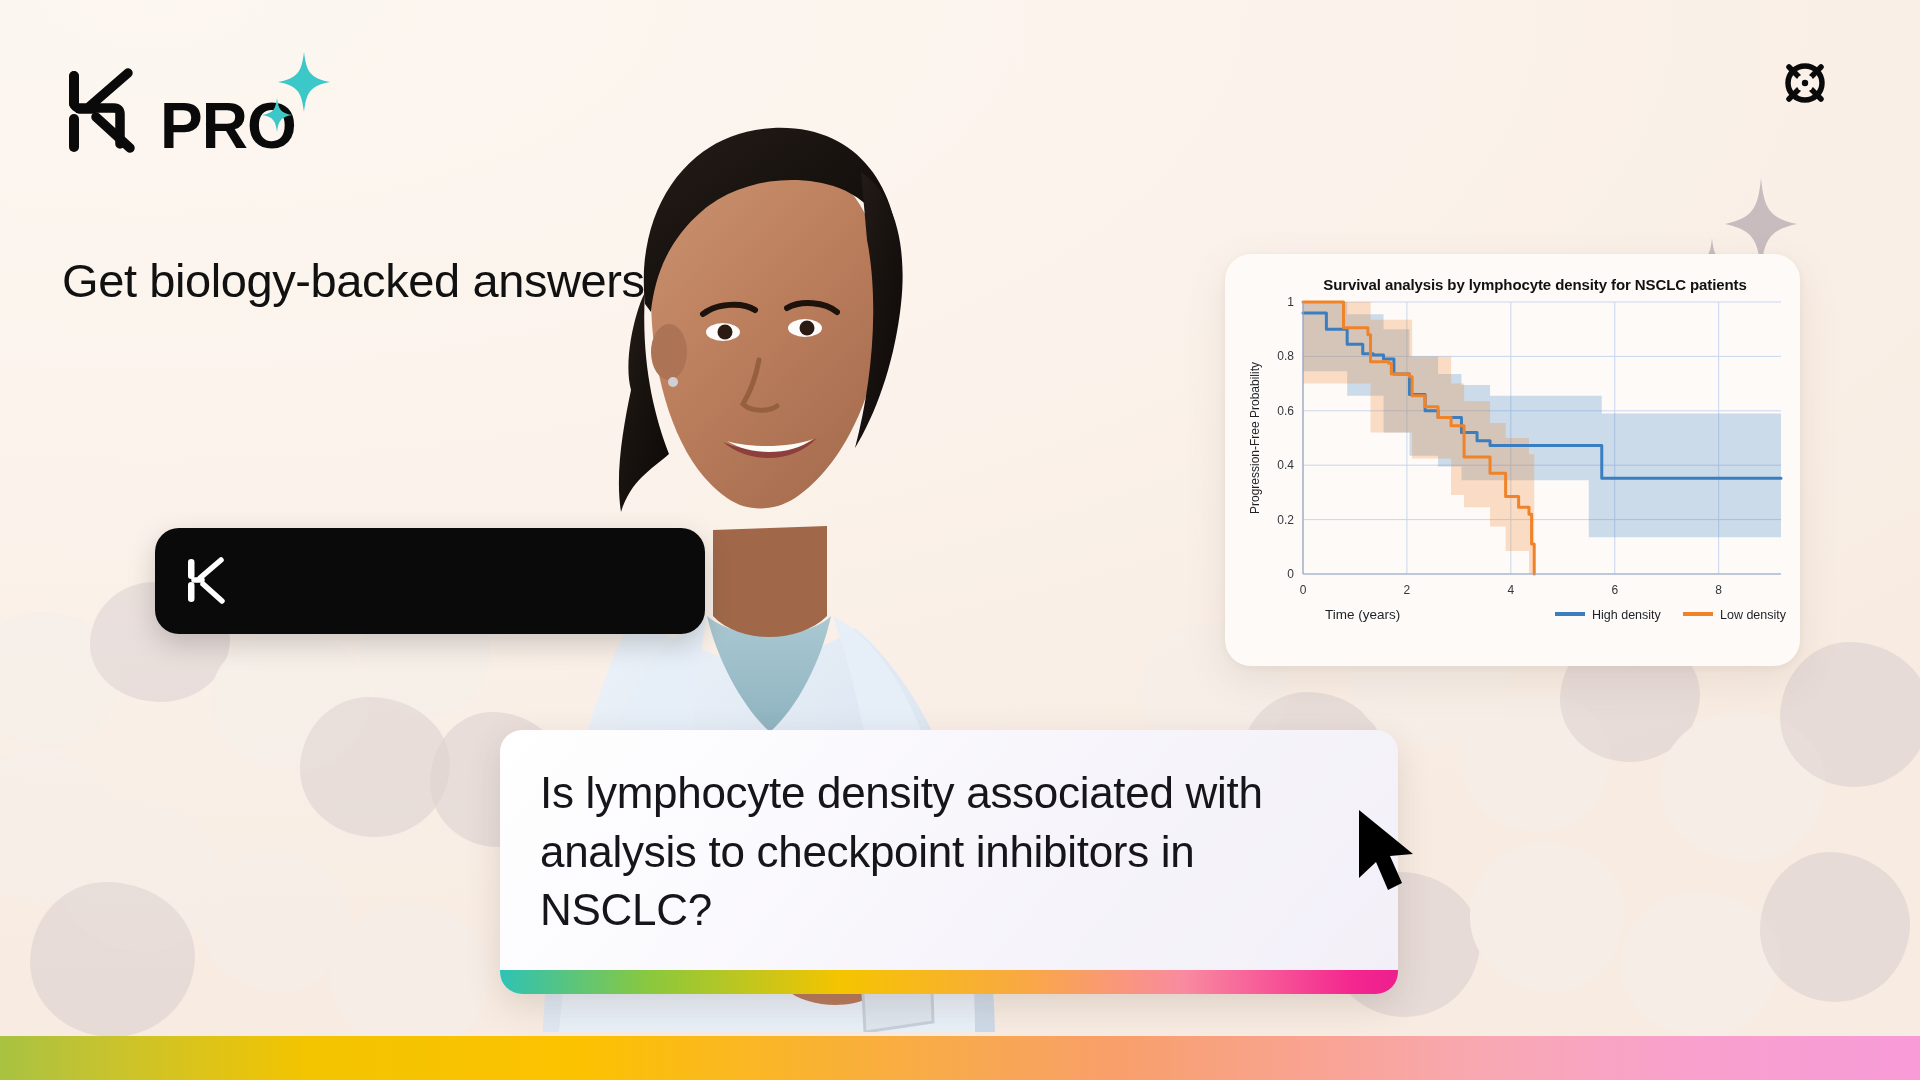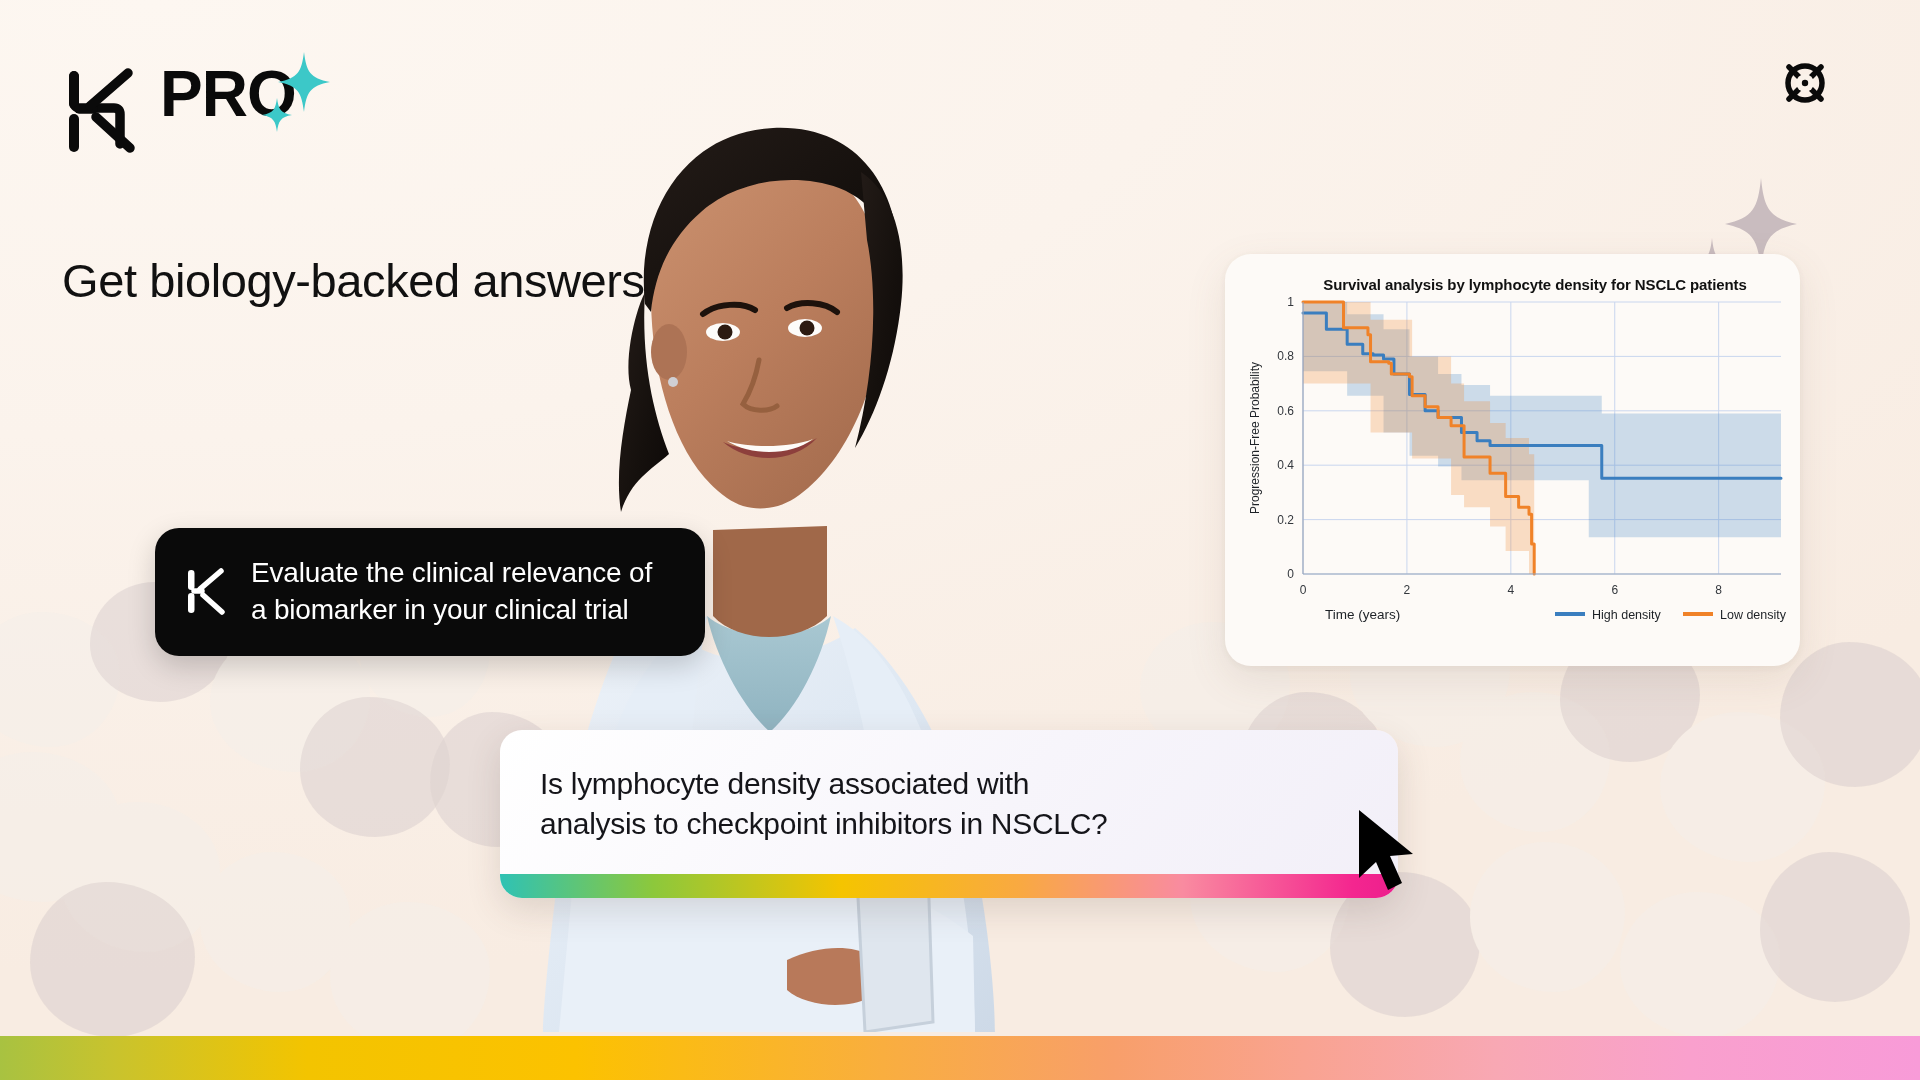--- a/index.html
+++ b/index.html
@@ -22,21 +22,21 @@
   
   .cells { position:absolute; left:0; right:0; bottom:48px; height:430px; opacity:.55; pointer-events:none; }
   .cell { position:absolute; border-radius:48% 52% 46% 54% / 50% 46% 54% 50%; background:#efe9e4; }
   .cell.dark { background:#c9bfc2; opacity:.62; border-radius:46% 54% 50% 50% / 52% 48% 52% 48%; }
   .cell.pale { background:#f4efe9; }
 
   
   #owkin-mark { position:absolute; top:56px; left:1778px; width:54px; height:54px; }
 
   
-  #logo { position:absolute; left:60px; top:62px; display:flex; align-items:flex-start; gap:14px; }
+  #logo { position:absolute; left:60px; top:62px; display:flex; align-items:flex-end; gap:14px; }
   #logo .k { width:86px; height:96px; }
   #logo .pro { font-size:64px; font-weight:700; letter-spacing:-1px; color:#0a0a0a;
                font-family:"Liberation Sans", sans-serif; line-height:1; }
   .sparkle-tl { position:absolute; }
 
   
   #headline { position:absolute; left:62px; top:252px; width:760px; }
   #headline .line { font-size:47px; font-weight:400; color:#111; line-height:1.25; letter-spacing:-.4px; white-space:nowrap; }
 
   
@@ -64,21 +64,21 @@
                  font-size:15px; font-weight:700; color:#111; letter-spacing:-.1px;padding-left:45px; }
   .sparkle-chart { position:absolute; }
 
   
   #question-card {
     position:absolute; left:500px; top:730px; width:898px; border-radius:22px;
     background:linear-gradient(130deg,#ffffff 0%,#f7f5fb 55%,#f2eff8 100%);
     box-shadow:0 12px 34px rgba(90,70,60,.16);
     overflow:hidden;
   }
-  #question-card .qtext { padding:34px 40px 30px 40px; font-size:30px; line-height:1.33;
+  #question-card .qtext { padding:34px 40px 30px 40px; font-size:44px; line-height:1.33;
                           color:#15151a; letter-spacing:-.3px; }
   #question-card .bar { height:24px;
     background:linear-gradient(90deg,#2fc2b4 0%, #8cc83c 17%, #f5c400 38%, #f9a942 58%, #f98ba0 76%, #f4268f 95%, #ec1f8d 100%); }
 
   #cursor { position:absolute; left:1355px; top:808px; width:64px; height:86px; }
 
   
   #bottom-bar { position:absolute; left:0; right:0; bottom:0; height:44px;
     background:linear-gradient(90deg,#a8c241 0%, #c9c32d 6%, #f3c400 16%, #fcc200 30%, #f9ae3f 46%, #f89f6a 58%, #f9a391 68%, #f8a8b4 78%, #f9a0cd 88%, #f89bd8 100%); }
 </style>
@@ -227,24 +227,20 @@
 
   <div id="callout">
     <span class="k">
       <svg viewBox="0 0 46 52" width="46" height="52">
         <rect x="5" y="5" width="6.5" height="20" rx="3.2" fill="#fff"></rect>
         <rect x="5" y="28" width="6.5" height="20" rx="3.2" fill="#fff"></rect>
         <path d="M11 26 L19 26" stroke="#fff" stroke-width="5.5" stroke-linecap="round"></path>
         <path d="M17 24 L38 6" stroke="#fff" stroke-width="5.5" stroke-linecap="round"></path>
         <path d="M20 30 L39 47" stroke="#fff" stroke-width="5.5" stroke-linecap="round"></path>
       </svg>
-    </span>
-    <span class="txt">
-      <span>Evaluate the clinical relevance of</span><br>
-      <span>a biomarker in your clinical trial</span>
     </span>
   </div>
 
   <span class="sparkle-chart" style="left:1725px; top:178px;">
     <svg width="72" height="92" viewBox="0 0 72 92">
       <path d="M36 0 C39 30 44 40 72 46 C44 52 39 62 36 92 C33 62 28 52 0 46 C28 40 33 30 36 0 Z" fill="#c9bcbf"></path>
     </svg>
   </span>
   <span class="sparkle-chart" style="left:1690px; top:238px;">
     <svg width="44" height="56" viewBox="0 0 44 56">

